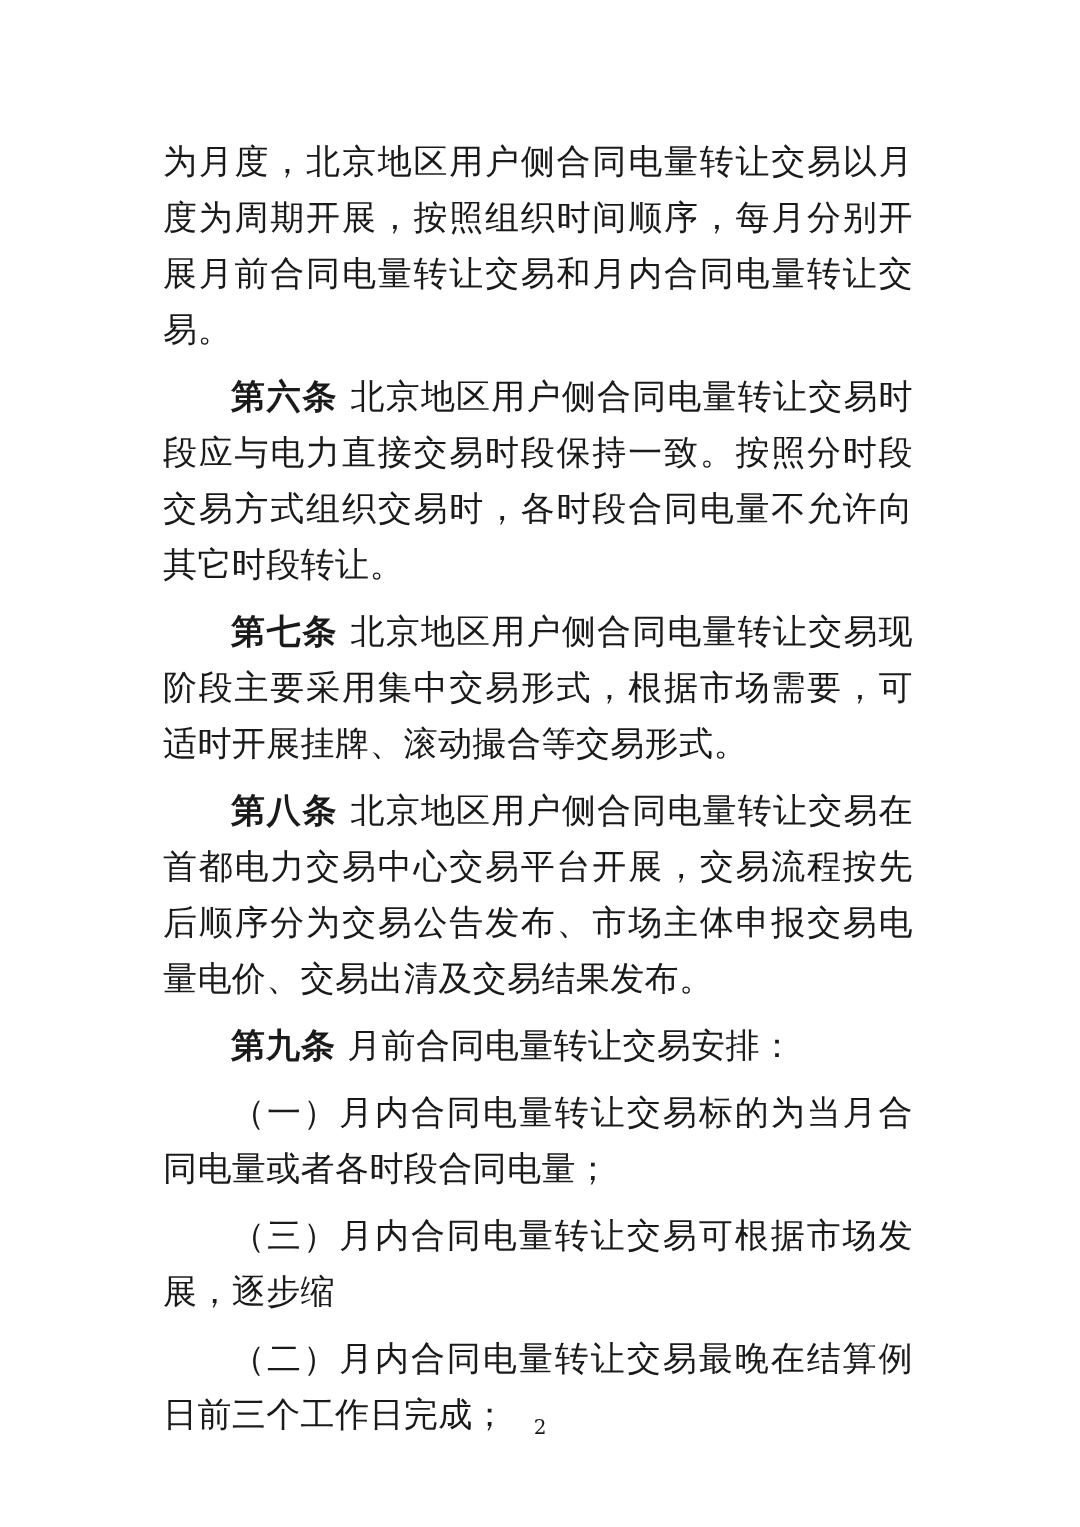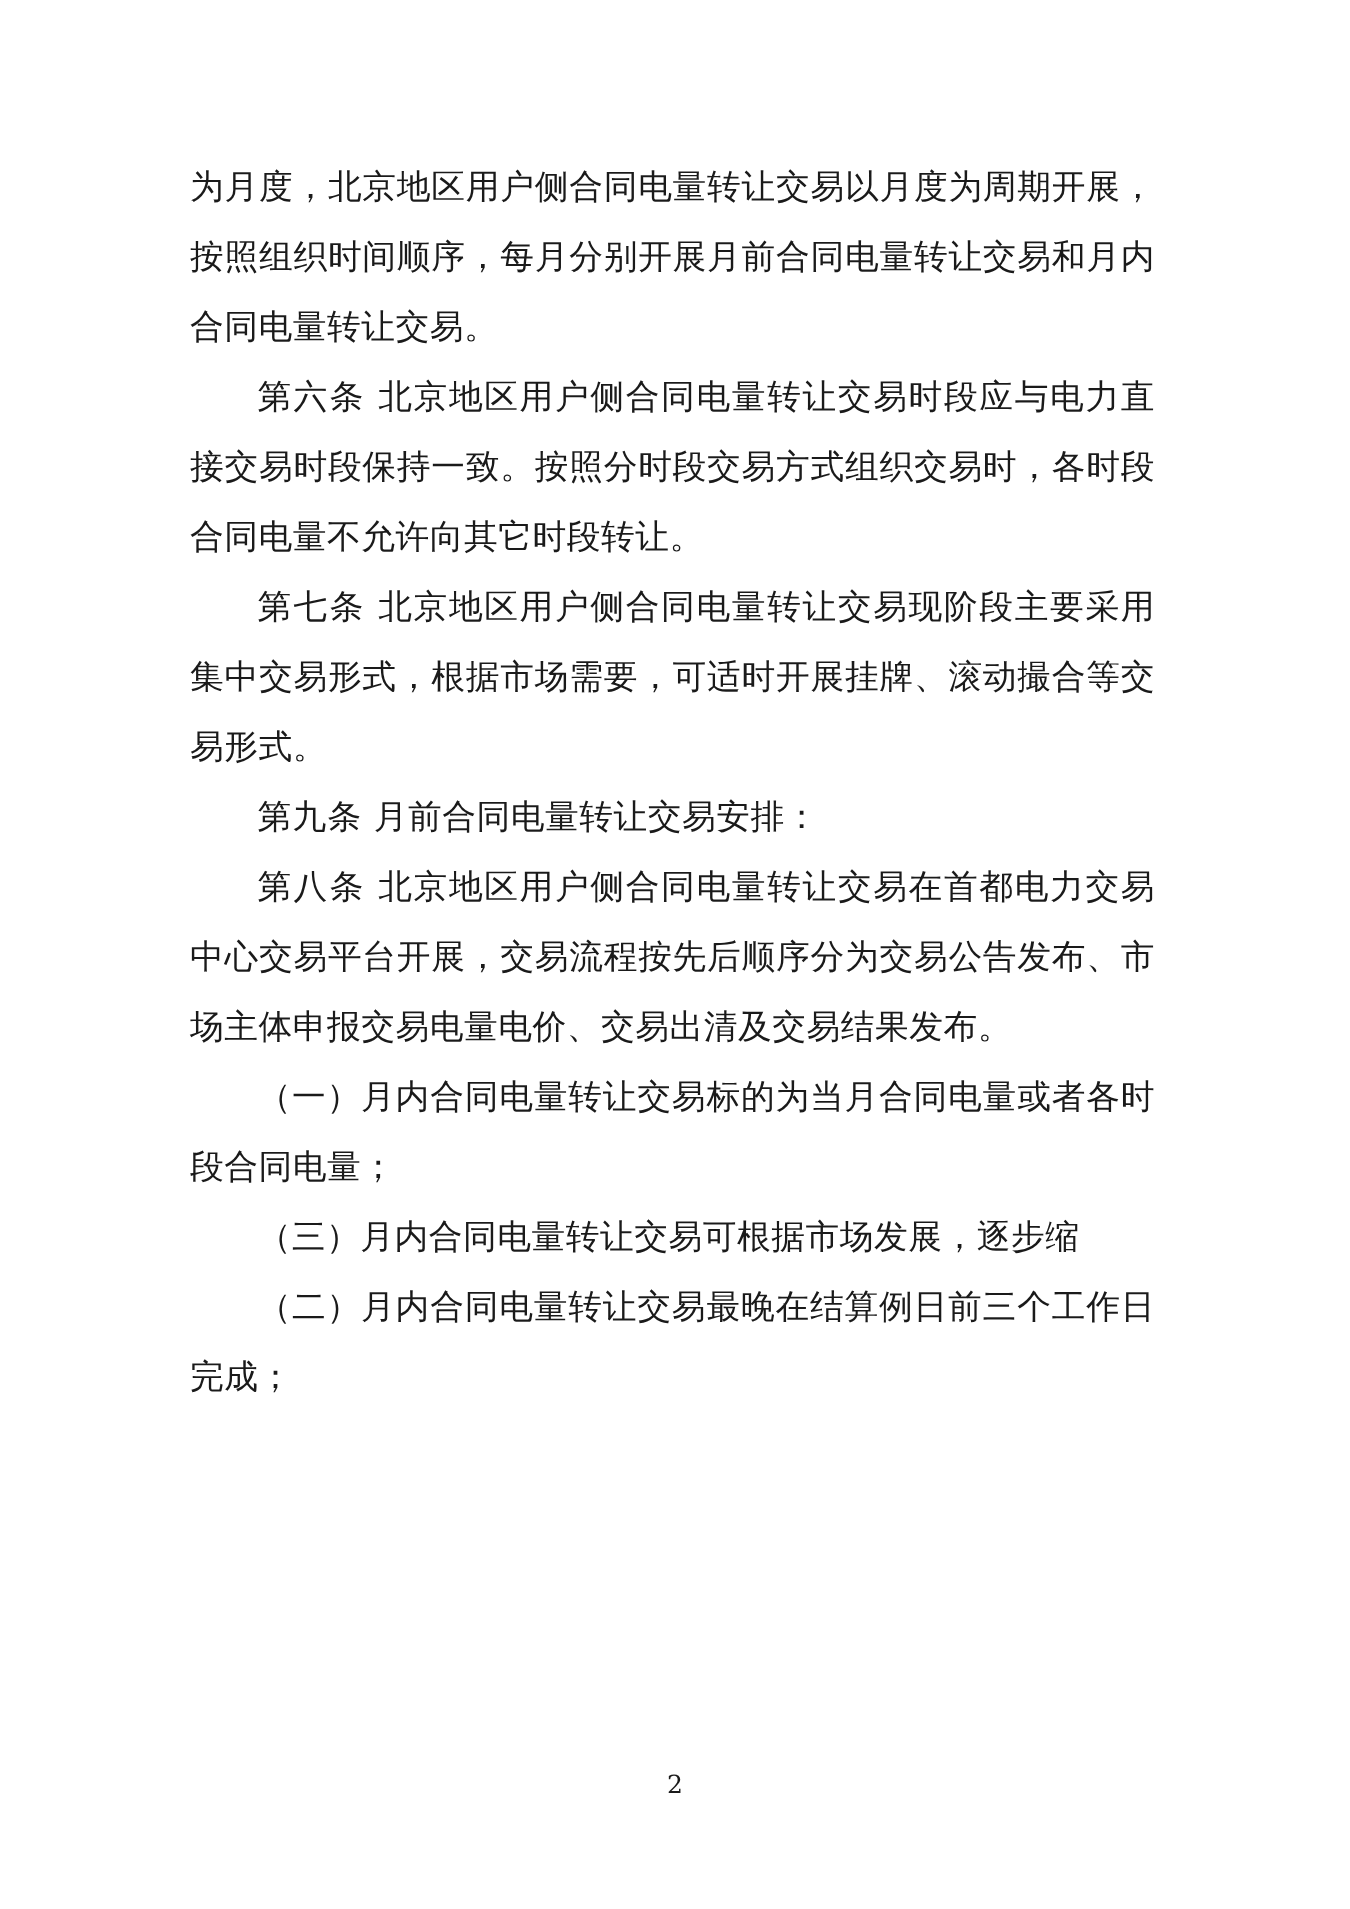--- a/index.html
+++ b/index.html
@@ -18,33 +18,33 @@
     color: #1a1a1a;
     overflow: hidden;
   }
   .content {
     position: absolute;
     left: 152px;
     top: 122px;
     width: 772px;
   }
   .para {
-    font-size: 27px;
+    font-size: 34px;
     line-height: 56px;
     letter-spacing: 0.4px;
     text-align: justify;
     text-justify: inter-ideograph;
-    margin: 0;
+    margin: 11px;
     font-weight: 400;
   }
   .indent {
     text-indent: 2em;
   }
   .art-label {
-    font-weight: normal;
+    font-weight: bold;
     letter-spacing: 1px;
   }
   .page-number {
     position: absolute;
     left: 0;
     right: 0;
     top: 1415px;
     text-align: center;
     font-size: 20px;
     font-family: "DejaVu Serif", serif;
@@ -56,23 +56,23 @@
 
 <div class="page">
   <div class="content">
 
     <p class="para"><span>为月度，北京地区用户侧合同电量转让交易以月度为周期开展，按照组织时间顺序，每月分别开展月前合同电量转让交易和月内合同电量转让交易。</span></p>
 
     <p class="para indent"><span class="art-label">第六条</span>&nbsp;<span>北京地区用户侧合同电量转让交易时段应与电力直接交易时段保持一致。按照分时段交易方式组织交易时，各时段合同电量不允许向其它时段转让。</span></p>
 
     <p class="para indent"><span class="art-label">第七条</span>&nbsp;<span>北京地区用户侧合同电量转让交易现阶段主要采用集中交易形式，根据市场需要，可适时开展挂牌、滚动撮合等交易形式。</span></p>
 
+    <p class="para indent"><span class="art-label">第八条</span>&nbsp;<span>北京地区用户侧合同电量转让交易在首都电力交易中心交易平台开展，交易流程按先后顺序分为交易公告发布、市场主体申报交易电量电价、交易出清及交易结果发布。</span></p>
+
     <p class="para indent"><span class="art-label">第九条</span>&nbsp;<span>月前合同电量转让交易安排：</span></p>
-
-    <p class="para indent"><span class="art-label">第八条</span>&nbsp;<span>北京地区用户侧合同电量转让交易在首都电力交易中心交易平台开展，交易流程按先后顺序分为交易公告发布、市场主体申报交易电量电价、交易出清及交易结果发布。</span></p>
 
 
 
     <p class="para indent"><span>（一）月内合同电量转让交易标的为当月合同电量或者各时段合同电量；</span></p>
 
     <p class="para indent"><span>（三）月内合同电量转让交易可根据市场发展，逐步缩</span></p>
 
     <p class="para indent"><span>（二）月内合同电量转让交易最晚在结算例日前三个工作日完成；</span></p>
 
   </div>

